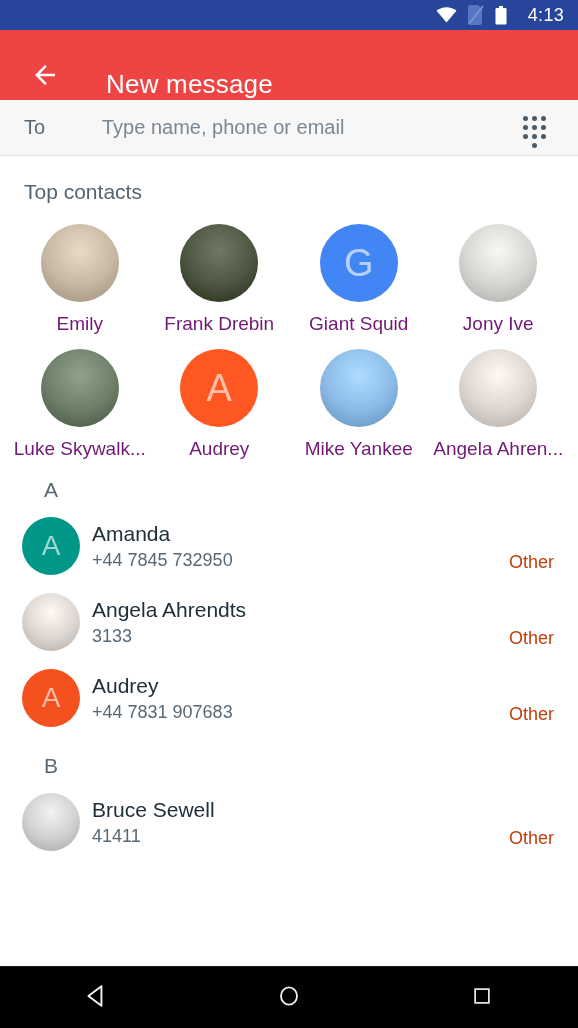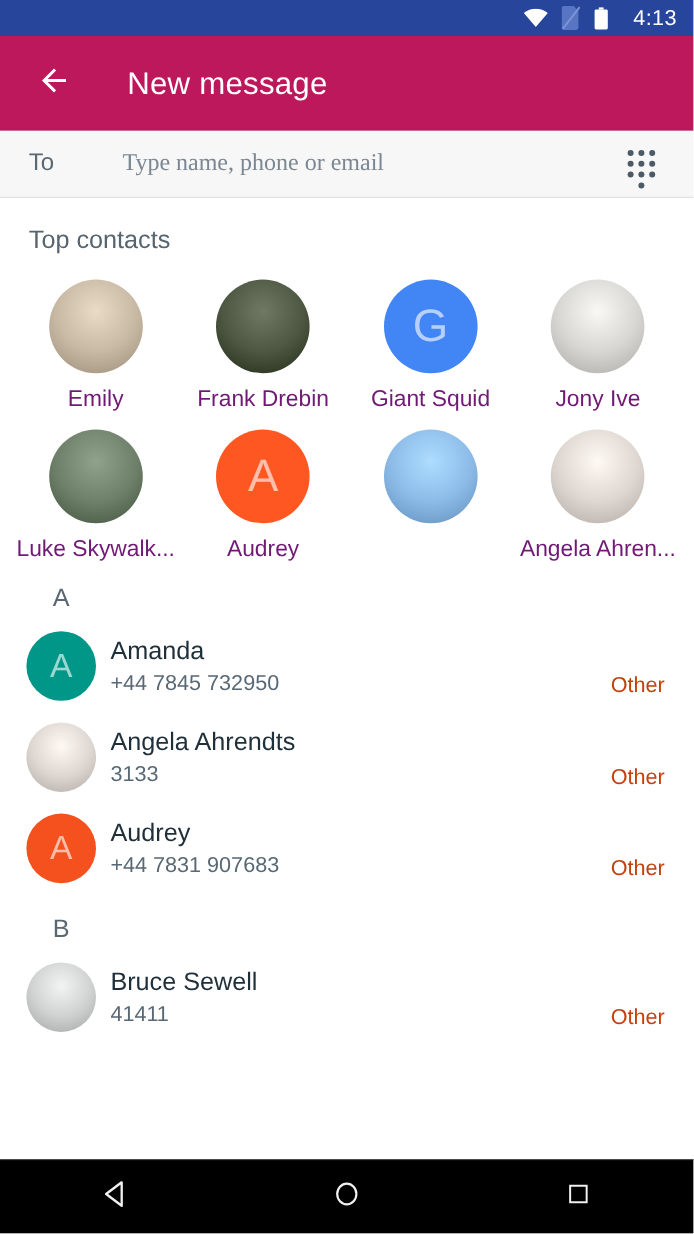--- a/index.html
+++ b/index.html
@@ -28,23 +28,23 @@
   .sb-clock {
     color: #ffffff; font-size: 18px; letter-spacing: .3px;
     margin-left: 10px; font-weight: 400;
   }
   .ic-wifi { width: 21px; height: 16px; position: relative; }
   .ic-sim  { width: 16px; height: 20px; position: relative; }
   .ic-batt { width: 12px; height: 19px; position: relative; }
 
   
   .appbar {
-    height: 79px;
-    background: #be185d;
-    display: flex; align-items: center;
+    height: 70px;
+    background: #ef4444;
+    display: flex; align-items: flex-end;
     padding-left: 22px;
     flex: none;
   }
   .back-btn {
     width: 46px; height: 46px;
     display: flex; align-items: center; justify-content: center;
     cursor: pointer; flex: none;
   }
   .appbar-title {
     color: #ffffff; font-size: 26px; font-weight: 400;
@@ -58,21 +58,21 @@
     border-bottom: 1px solid #e2e2e2;
     display: flex; align-items: center;
     padding: 0 22px 0 24px;
     flex: none;
   }
   .to-label {
     color: #5a6872; font-size: 20px; width: 78px; flex: none;
   }
   .to-input {
     flex: 1; border: none; background: transparent; outline: none;
-    font-family: Liberation Serif, serif;
+    font-family: Liberation Sans, sans-serif;
     font-size: 20px; color: #14532d;
   }
   .to-input::placeholder { color: #7b8793; }
   .dialpad-btn {
     width: 40px; height: 44px; flex: none;
     display: flex; align-items: center; justify-content: center;
     cursor: pointer;
   }
   .dialpad {
     position: relative; width: 26px; height: 32px;
@@ -262,20 +262,21 @@
         <div class="top-cell">
           <div class="av" style="background: rgb(255, 87, 34);">
             <span class="mono">A</span>
           </div>
           <div class="name">Audrey</div>
         </div>
         <div class="top-cell">
           <div class="av" style="background: radial-gradient(circle at 50% 34%, rgb(174, 221, 255) 0%, rgb(140, 187, 232) 52%, rgb(94, 141, 186) 100%);">
             <span class="ph"></span>
           </div>
+          <div class="name">Mike Yankee</div>
         </div>
         <div class="top-cell">
           <div class="av" style="background: radial-gradient(circle at 50% 34%, rgb(255, 249, 243) 0%, rgb(222, 215, 209) 52%, rgb(176, 169, 163) 100%);">
             <span class="ph"></span>
           </div>
           <div class="name">Angela Ahren...</div>
         </div>
       </div>
 
     <div id="contact-list">

